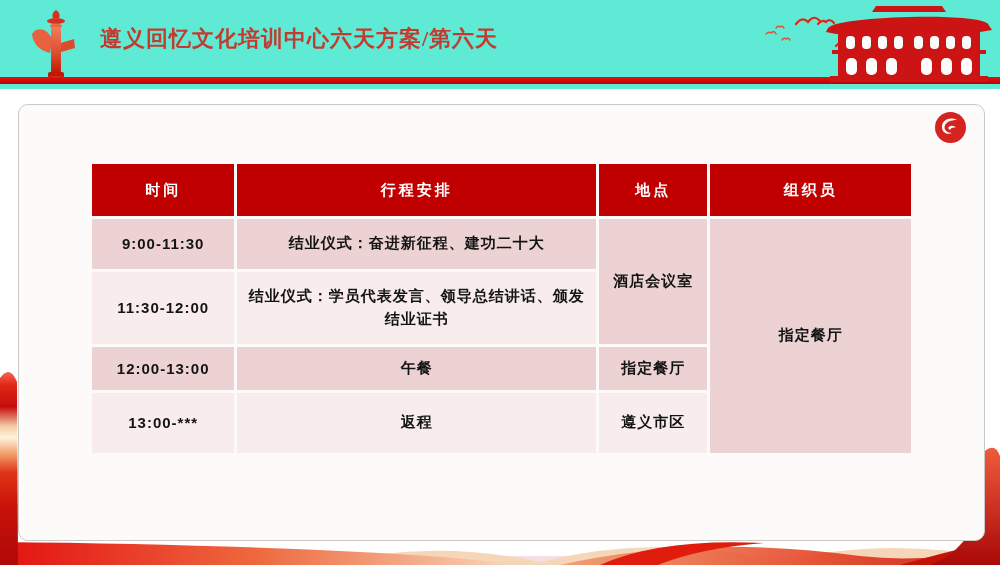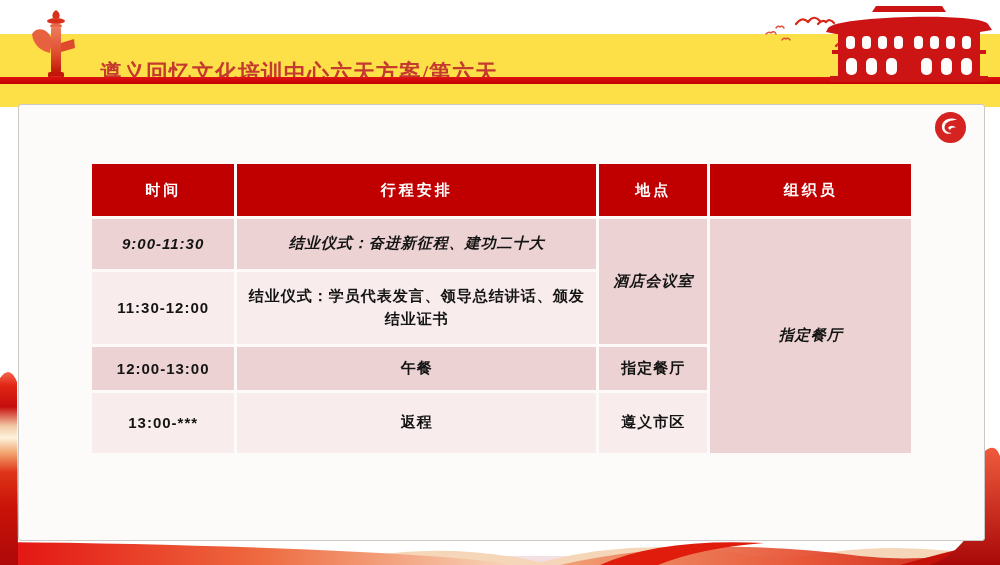--- a/index.html
+++ b/index.html
@@ -1,36 +1,36 @@
 <!DOCTYPE html>
 <html><head>
 <meta charset="utf-8">
 <style>
   html,body{margin:0;padding:0;background:#ffffff;}
   .slide{
     position:relative;width:1000px;height:565px;overflow:hidden;
     background:#ffffff;font-family:"Liberation Serif","DejaVu Serif",serif;
   }
   
-  .banner{position:absolute;left:0;top:0;width:1000px;height:73px;background:#fde047;z-index:2;margin-top:34px;}
+  .banner{position:absolute;left:0;top:0;width:1000px;height:89px;background:#5eead4;z-index:2;}
   .page-title{
     position:absolute;left:100px;top:0;height:77px;display:flex;align-items:center;
     font-size:22px;font-weight:600;color:#c43a2e;letter-spacing:1px;margin:0;
   }
   .huabiao{position:absolute;left:30px;top:10px;z-index:3;}
   .birds{position:absolute;left:752px;top:8px;z-index:3;}
   .building{position:absolute;left:826px;top:6px;z-index:4;}
   .divider{position:absolute;left:0;top:77px;width:1000px;height:7px;z-index:3;
     background:linear-gradient(#e01212,#c00000);}
   
   .bg-decor{position:absolute;left:0;top:0;width:1000px;height:565px;z-index:1;}
   
   .card{
     position:absolute;left:18px;top:104px;width:967px;height:437px;z-index:5;
-    background:#fdfbfa;border:1px solid #c9c9c9;border-radius:3px;box-sizing:border-box;
+    background:#fdfbfa;border:1px solid #c9c9c9;border-radius:10px;box-sizing:border-box;
   }
   .logo{position:absolute;right:18px;top:7px;}
   
   table.schedule{
     position:absolute;left:70px;top:56px;width:825px;
     border-collapse:separate;border-spacing:3px;table-layout:fixed;
   }
   table.schedule th{
     background:#c00000;color:#ffffff;font-size:15px;font-weight:700;
     letter-spacing:3px;text-align:center;vertical-align:middle;padding:0 4px;
@@ -174,21 +174,21 @@
       </colgroup>
       <thead>
         <tr style="height:52px;">
           <th>时间</th>
           <th>行程安排</th>
           <th>地点</th>
           <th>组织员</th>
         </tr>
       </thead>
       <tbody>
-        <tr style="height:50px;font-style:italic;">
+        <tr style="height:50px;">
           <td class="dark time">9:00-11:30</td>
           <td class="dark">结业仪式：奋进新征程、建功二十大</td>
           <td class="dark" rowspan="2">酒店会议室</td>
           <td class="dark" rowspan="4">指定餐厅</td>
         </tr>
         <tr style="height:72px;">
           <td class="light time">11:30-12:00</td>
           <td class="light">结业仪式：学员代表发言、领导总结讲话、颁发结业证书</td>
         </tr>
         <tr style="height:43px;">

